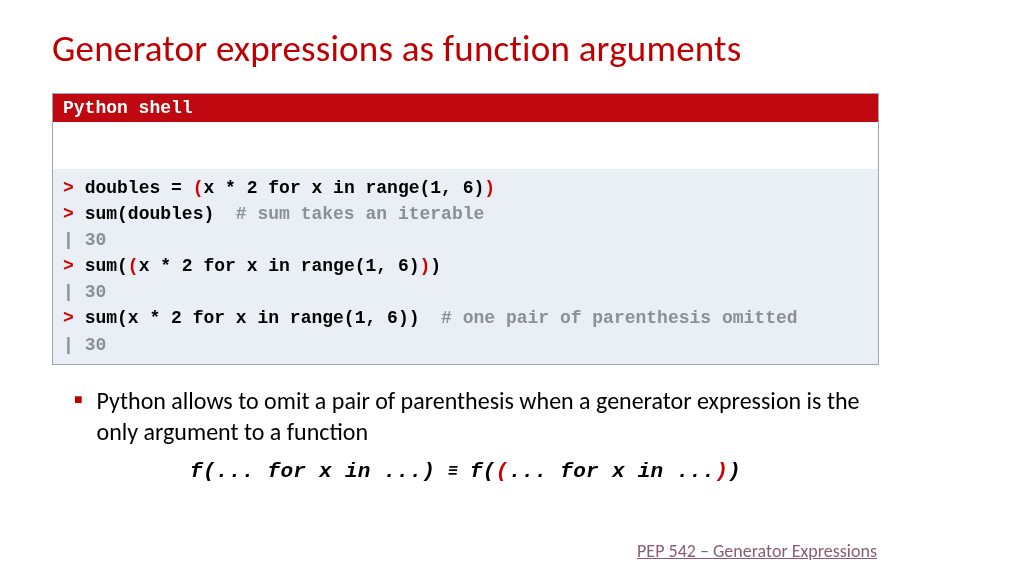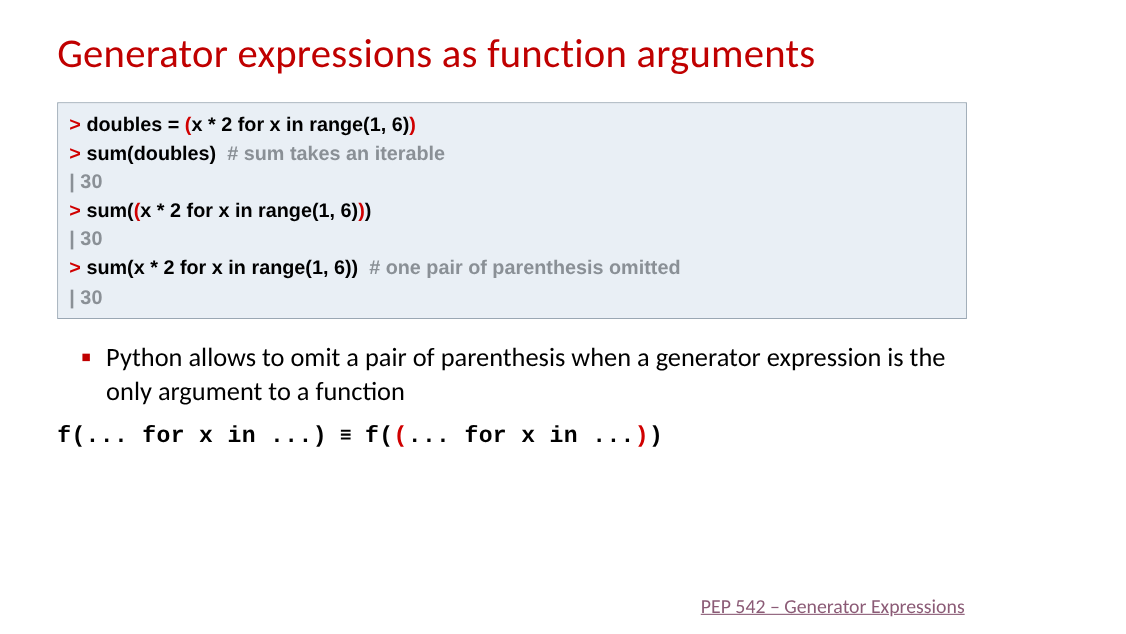--- a/index.html
+++ b/index.html
@@ -1,38 +1,39 @@
 <!DOCTYPE html>
 <html><head>
 <meta charset="utf-8">
 <style>
   * { box-sizing: border-box; margin: 0; padding: 0; }
   html, body { width: 1024px; height: 576px; background: #fff; font-family: Calibri, "Segoe UI", Arial, sans-serif; }
   .slide { width: 931px; height: 576px; padding: 26px 52px 10px 52px; position: relative; border-radius: 27px; }
   .title { color: #c00000; font-size: 37px; font-weight: 400; margin-bottom: 22px; letter-spacing: 0.2px; }
   .shell { border: 1px solid #9aa7b3; margin-bottom: 20px; }
   .shell-header { background: #c00810; color: #fff; font-family: "Courier New", monospace; font-weight: bold; font-size: 18px; padding: 4px 10px; }
-  .shell-body { background: #e9eff5; font-family: Liberation Sans, sans-serif; font-size: 18px; font-weight: bold; line-height: 1.45; padding: 6px 10px; white-space: pre; color: #000; overflow: hidden; }
+  .shell-body { background: #e9eff5; font-family: Liberation Mono, monospace; font-size: 18px; font-weight: bold; line-height: 1.45; padding: 6px 10px; white-space: pre; color: #000; overflow: hidden; margin-top: 47px; }
   .r { color: #d00000; }
   .c { color: #8a9096; font-weight: bold; }
   .g { color: #8a9096; font-weight: bold; }
   .bullets { margin-left: 22px; }
   .bitem { display: flex; gap: 14px; font-size: 24px; color: #000; line-height: 1.3; }
   .sq { color: #c00000; font-size: 14px; line-height: 30px; }
-  .equiv { font-family: "Courier New", monospace; font-weight: bold; font-size: 21px; text-align: left; margin-top: 10px; letter-spacing: 0.3px; }
+  .equiv { font-family: "Courier New", monospace; font-weight: bold; font-size: 21px; text-align: center; margin-top: 10px; letter-spacing: 0.3px; font-style: italic; }
   .equiv .sym { font-family: Calibri, Arial, sans-serif; display:inline-block; padding: 0 12px; }
   .footer { position: absolute; right: 54px; bottom: 14px; font-size: 18px; color: #8b5b76; text-decoration: underline; }
 </style>
 </head>
 <body>
 
 <div class="slide">
   <h1 class="title">Generator expressions as function arguments</h1>
 
   <div class="shell">
+    <div class="shell-header">Python shell</div>
     <div class="shell-body"><span class="r">&gt;</span> <span>doubles = </span><span class="r">(</span><span>x * 2 for x in range(1, 6)</span><span class="r">)</span>
 <span class="r">&gt;</span> <span>sum(doubles)</span><span class="c">  # sum takes an iterable</span>
 <span class="g">|</span> <span class="g">30</span>
 <span class="r">&gt;</span> <span>sum(</span><span class="r">(</span><span>x * 2 for x in range(1, 6)</span><span class="r">)</span><span>)</span>
 <span class="g">|</span> <span class="g">30</span>
 <span class="r">&gt;</span> <span>sum(x * 2 for x in range(1, 6))</span><span class="c">  # one pair of parenthesis omitted</span>
 <span class="g">|</span> <span class="g">30</span></div>
   </div>
 
   <div class="bullets">

